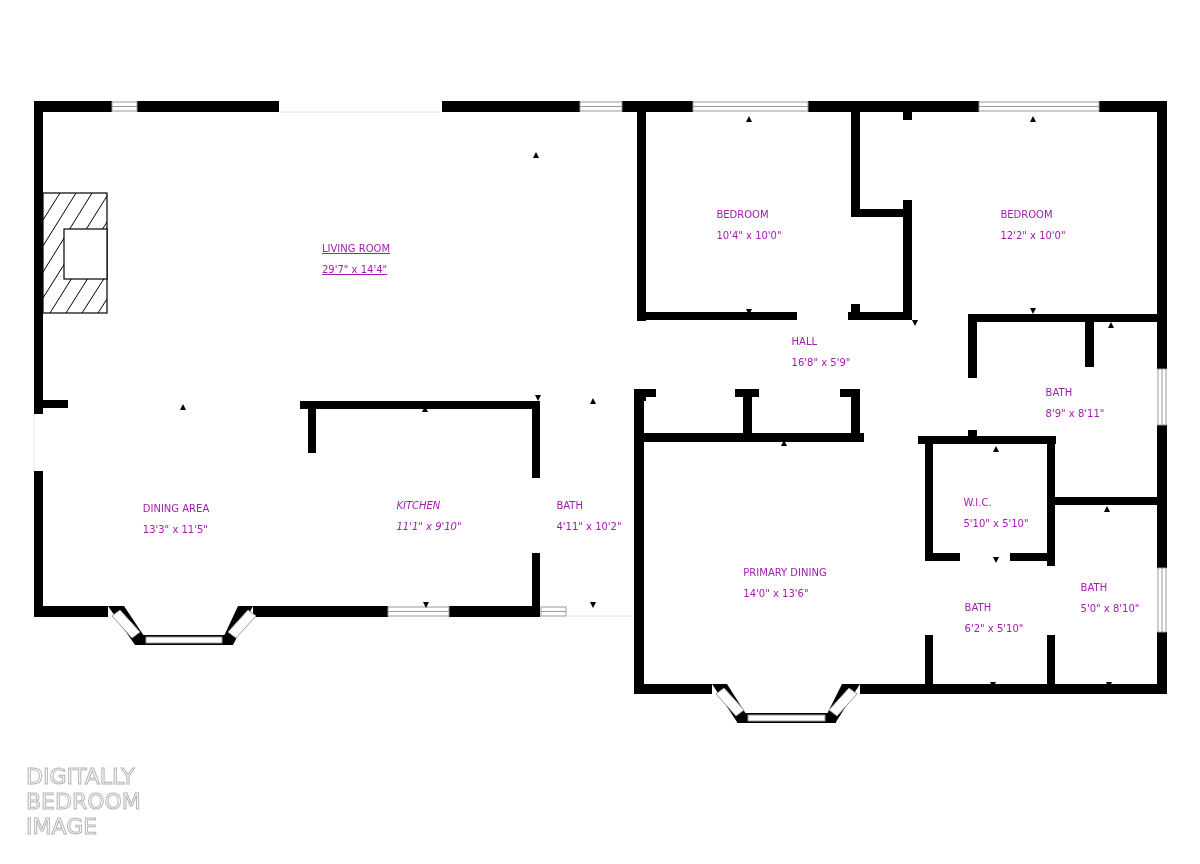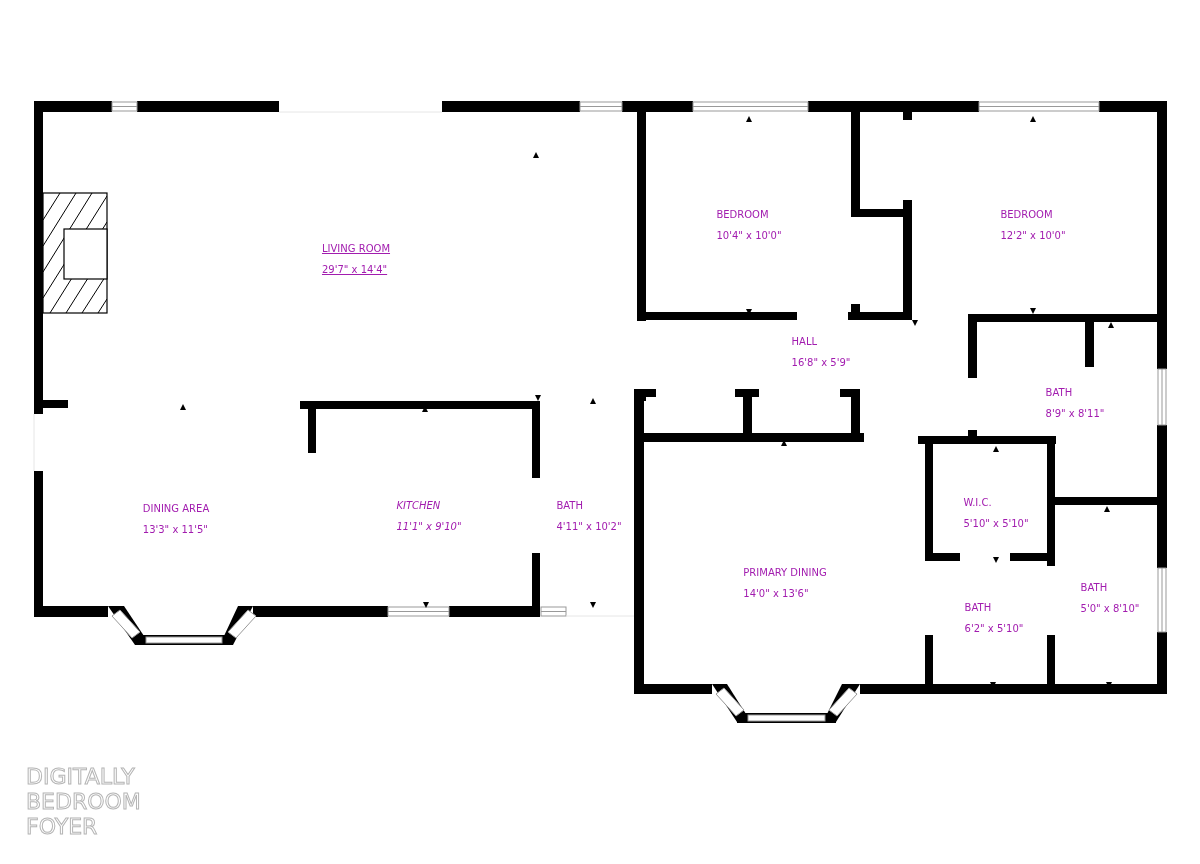--- a/index.html
+++ b/index.html
@@ -221,14 +221,14 @@
     </div>
     <div class="room-label" style="left: 1110px; top: 598px;">
       <span class="room-name">BATH</span>
       <span class="room-dim">5'0" x 8'10"</span>
     </div>
   </div>
 
 <div class="watermark">
   <span>DIGITALLY</span>
   <span>BEDROOM</span>
-  <span>FOYER</span>
+  <span>IMAGE</span>
 </div>
 
 </body></html>

